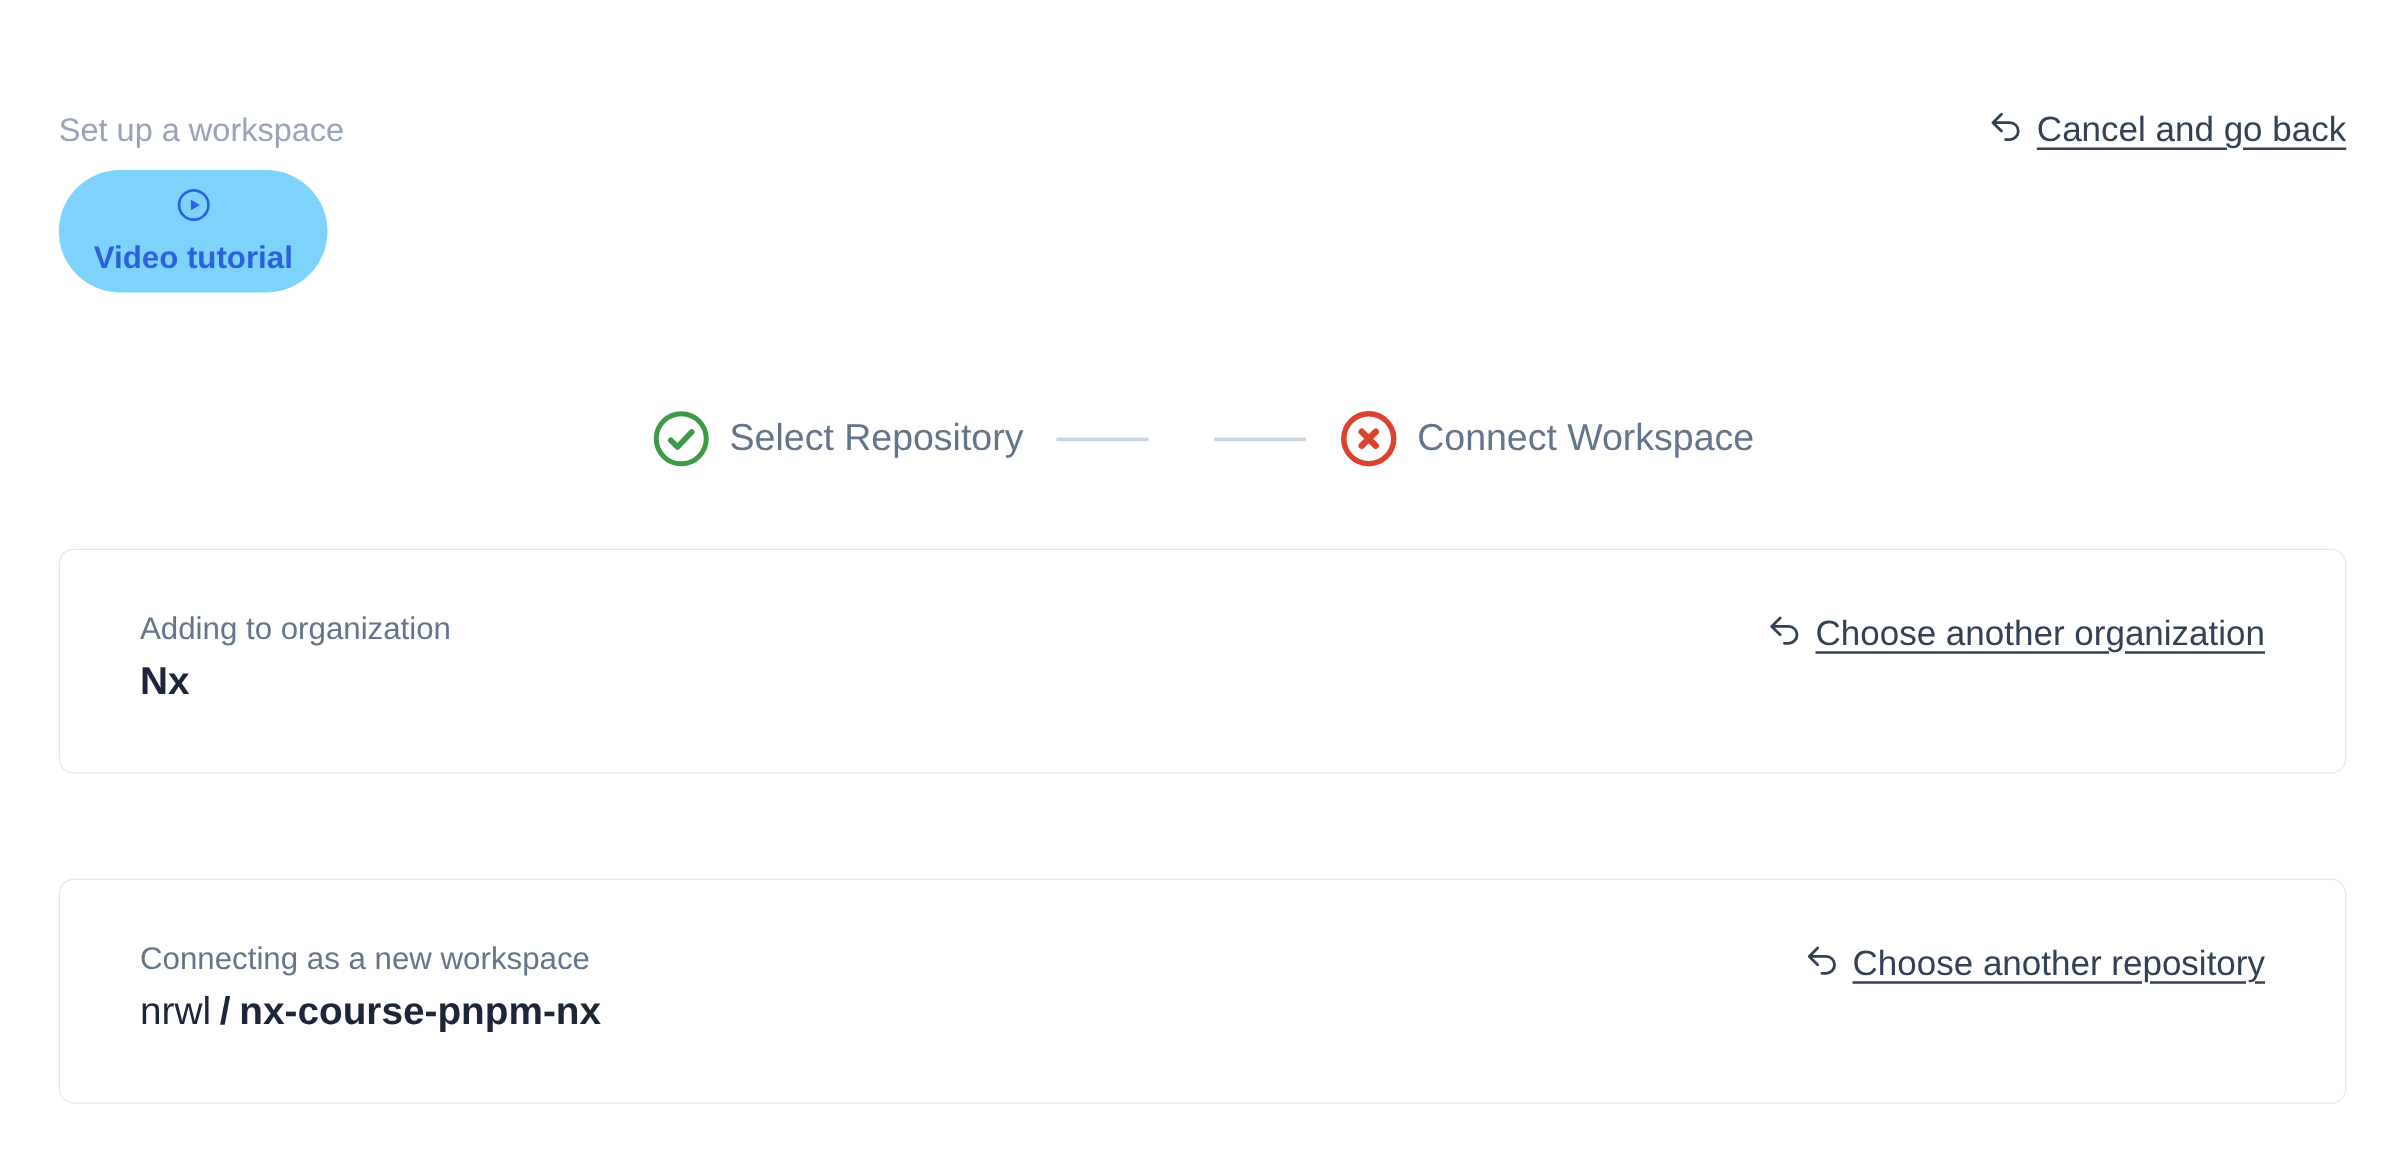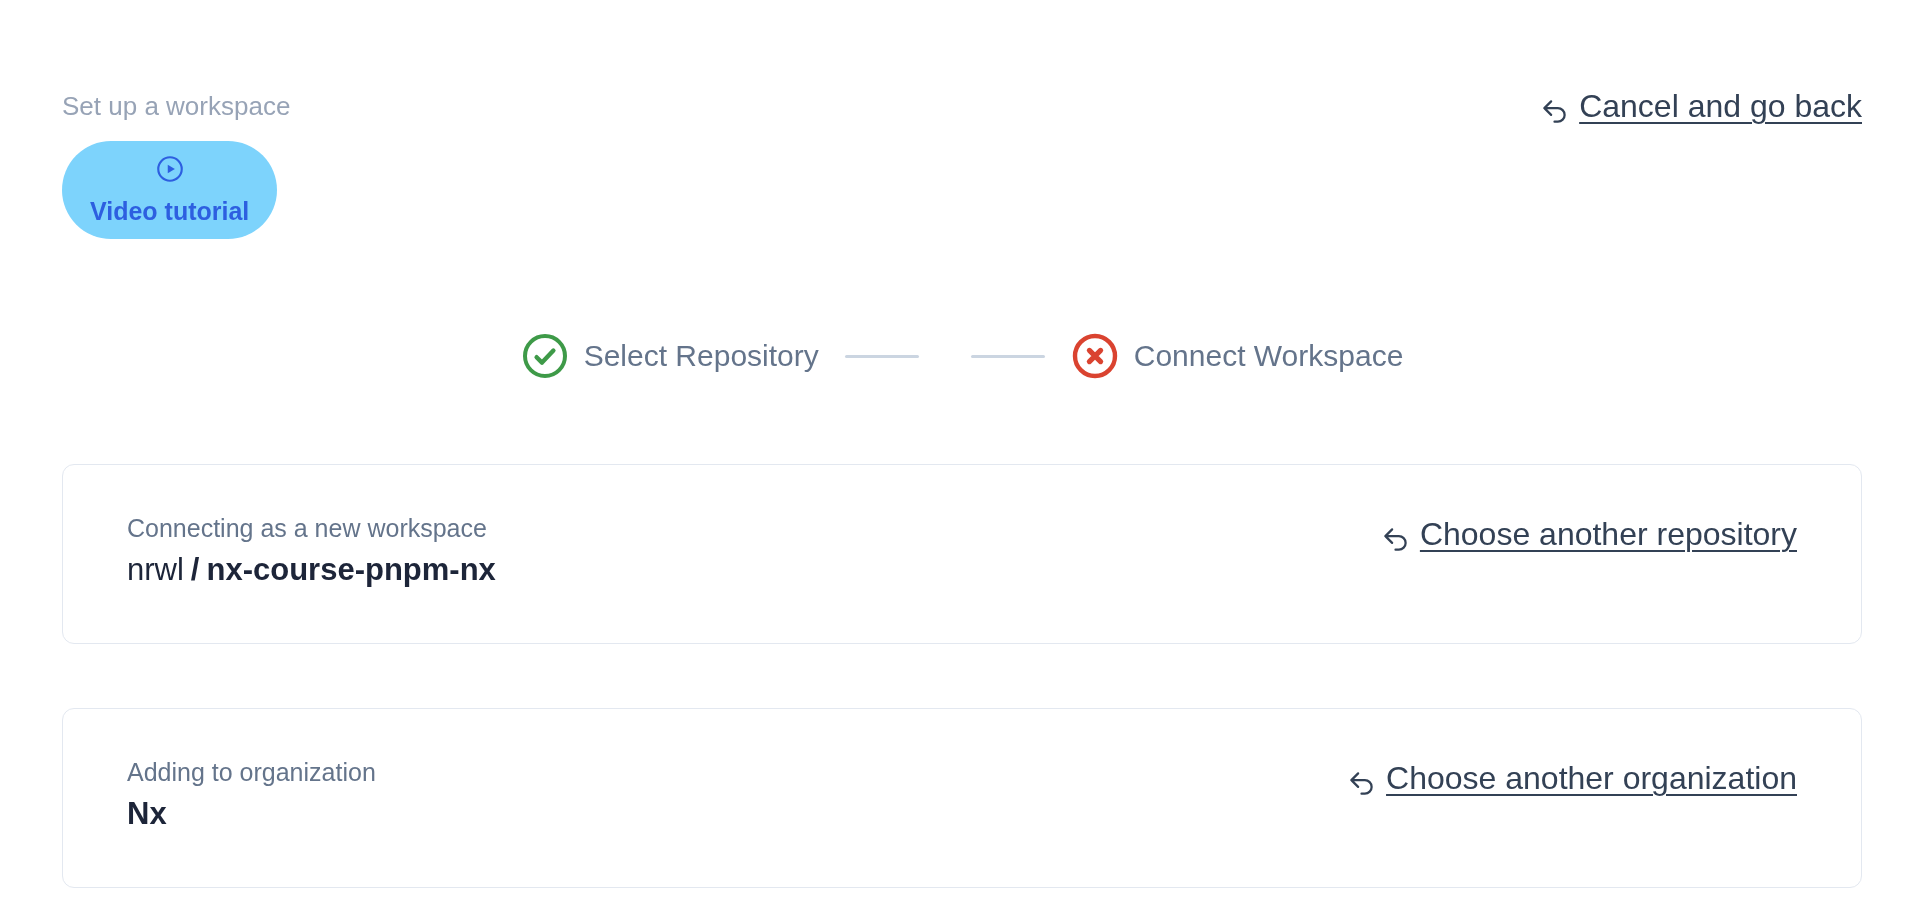--- a/index.html
+++ b/index.html
@@ -5,37 +5,37 @@
   * { box-sizing: border-box; }
   html, body { margin: 0; padding: 0; }
   body {
     width: 1924px;
     height: 924px;
     background: #ffffff;
     font-family: "Liberation Sans", sans-serif;
     color: #171c30;
     overflow: hidden;
   }
-  .page { padding: 0 62px; }
+  .page { padding: 0 47px; }
 
   
   .top-row {
     padding-top: 88px;
     display: flex;
     justify-content: space-between;
     align-items: center;
   }
   .eyebrow { font-size: 26px; color: #97a3b6; }
 
   .link {
     display: inline-flex;
-    align-items: flex-end;
+    align-items: flex-start;
     gap: 11px;
     color: #334155;
-    font-size: 32px;
+    font-size: 28px;
     cursor: pointer;
     text-decoration: none;
     background: none; border: none; padding: 0;
     font-family: "Liberation Sans", sans-serif;
   }
   .link .link-text {
     text-decoration: underline;
     text-underline-offset: 5px;
     text-decoration-thickness: 1.5px;
   }
@@ -160,45 +160,45 @@
         <svg class="icon-svg" width="48" height="48" viewBox="0 0 24 24" fill="none" stroke="#da4330" stroke-linecap="round" stroke-linejoin="round">
           <circle cx="12" cy="12" r="10" stroke-width="2.2"></circle>
           <path d="m9.2 9.2 5.6 5.6m0-5.6-5.6 5.6" stroke-width="2.6"></path>
         </svg>
       </span>
       <span class="step-label">Connect Workspace</span>
     </div>
 
   </div>
 
+  <div class="card card-organization">
+    <div>
+      <div class="card-label">Adding to organization</div>
+      <div class="card-value org-name">Nx</div>
+    </div>
+    <a class="link">
+      <span class="icon">
+        <svg class="icon-svg" width="27" height="27" viewBox="0 0 24 24" fill="none" stroke="#334155" stroke-width="2" stroke-linecap="round" stroke-linejoin="round">
+          <path d="M9 15L3 9m0 0l6-6M3 9h12a6 6 0 0 1 0 12h-3"></path>
+        </svg>
+      </span>
+      <span class="link-text">Choose another organization</span>
+    </a>
+  </div>
+
   <div class="card card-repository">
     <div>
       <div class="card-label">Connecting as a new workspace</div>
       <div class="card-value">
         <span class="owner">nrwl</span><span class="sep">/</span><span class="repo">nx-course-pnpm-nx</span>
       </div>
     </div>
     <a class="link">
       <span class="icon">
         <svg class="icon-svg" width="27" height="27" viewBox="0 0 24 24" fill="none" stroke="#334155" stroke-width="2" stroke-linecap="round" stroke-linejoin="round">
           <path d="M9 15L3 9m0 0l6-6M3 9h12a6 6 0 0 1 0 12h-3"></path>
         </svg>
       </span>
       <span class="link-text">Choose another repository</span>
     </a>
   </div>
 
-  <div class="card card-organization">
-    <div>
-      <div class="card-label">Adding to organization</div>
-      <div class="card-value org-name">Nx</div>
-    </div>
-    <a class="link">
-      <span class="icon">
-        <svg class="icon-svg" width="27" height="27" viewBox="0 0 24 24" fill="none" stroke="#334155" stroke-width="2" stroke-linecap="round" stroke-linejoin="round">
-          <path d="M9 15L3 9m0 0l6-6M3 9h12a6 6 0 0 1 0 12h-3"></path>
-        </svg>
-      </span>
-      <span class="link-text">Choose another organization</span>
-    </a>
-  </div>
-
 </div>
 
 </body></html>

